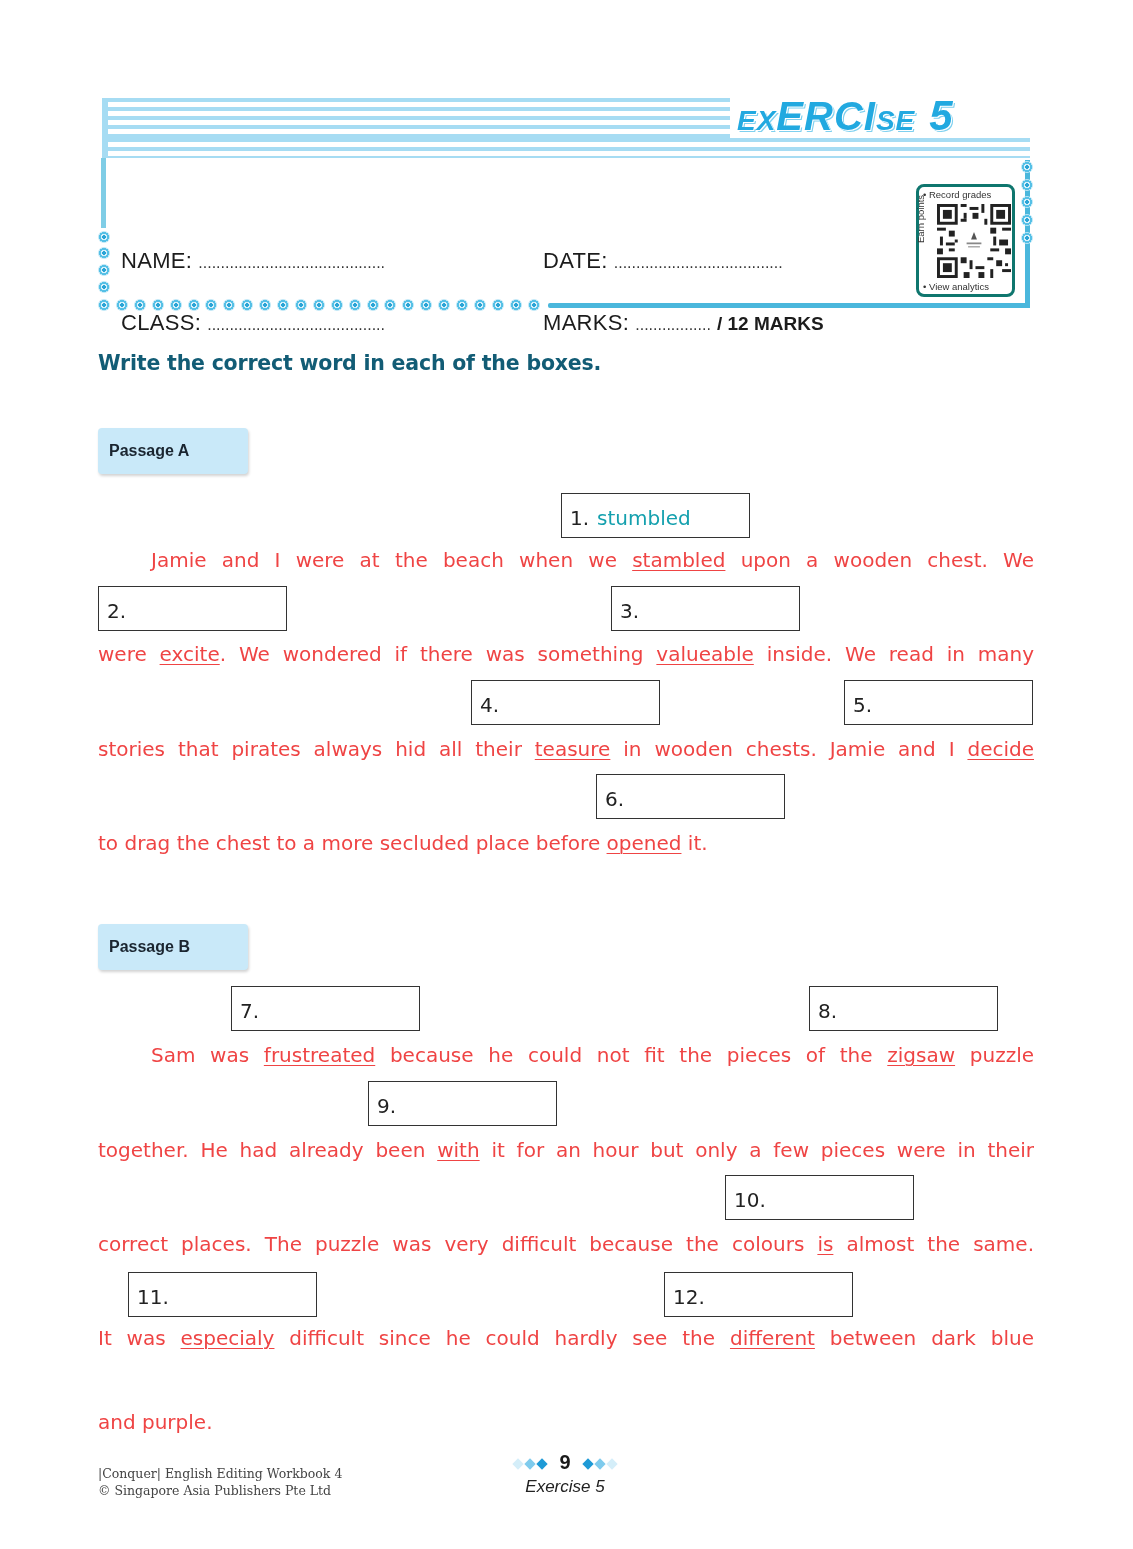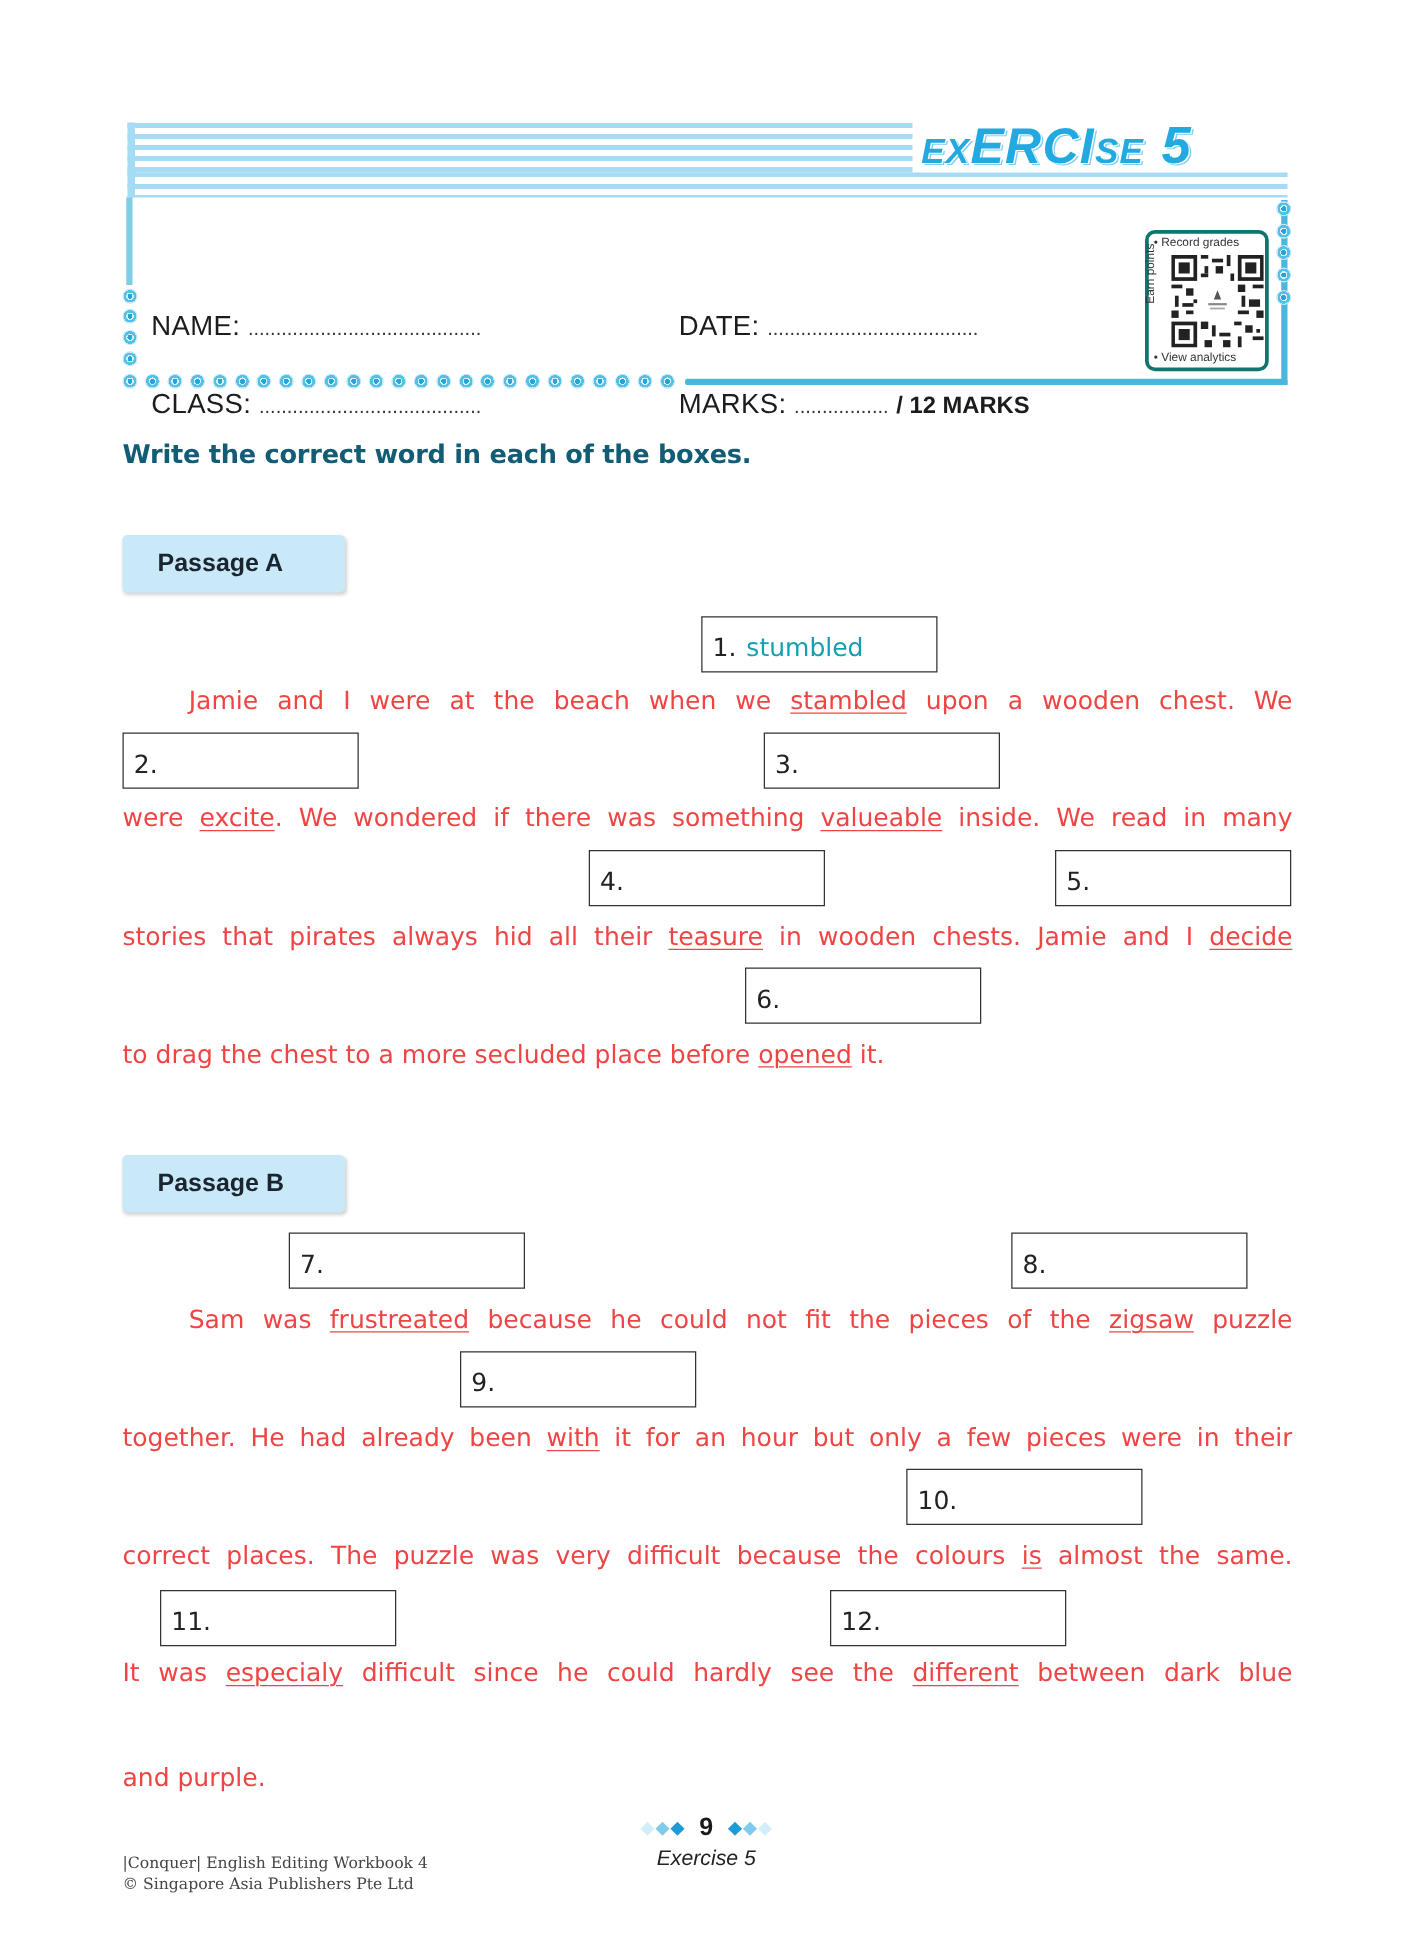--- a/index.html
+++ b/index.html
@@ -39,39 +39,39 @@
   .qr-top { top: 2px; } .qr-bottom { bottom: 2px; }
   .qr-side { position: absolute; left: -4px; top: 56px; transform: rotate(-90deg); transform-origin: left top;
     font-family: "Liberation Sans", sans-serif; font-size: 9.5px; color: #333; white-space: nowrap; }
   .qr-code { position: absolute; left: 18px; top: 17px; width: 74px; height: 74px; }
 
   
   .instructions { position: absolute; left: 98px; top: 348px; width: 945px;
     font-family: "DejaVu Sans", sans-serif; font-weight: bold; font-size: 20.5px; line-height: 31px;
     color: #125c75; letter-spacing: -0.2px; }
 
-  .passage-tag { position: absolute; width: 178px; height: 46px; background: #c9e9f9;
+  .passage-tag { position: absolute; width: 150px; height: 46px; background: #c9e9f9;
     border-radius: 4px; box-shadow: 1px 2px 3px rgba(0,0,0,0.18);
-    font-family: "Liberation Sans", sans-serif; font-weight: bold; font-size: 20px; color: #1a2530;
-    padding-left: 28px; line-height: 46px; }
+    font-family: "Liberation Sans", sans-serif; font-weight: bold; font-size: 16px; color: #1a2530;
+    padding-left: 11px; line-height: 46px; }
 
   
   .line { position: absolute; left: 98px; width: 936px; font-family: "DejaVu Sans", sans-serif;
     font-size: 20px; color: #ef4444; white-space: nowrap; line-height: 28px; }
   .line.justify { text-align: justify; text-align-last: justify; white-space: normal; height: 28px; overflow: hidden; }
   .line .ul { text-decoration: underline; text-underline-offset: 3px; text-decoration-thickness: 1px; }
   .indent { padding-left: 53px; }
 
   .box { position: absolute; width: 189px; height: 45px; border: 1px solid #333; background: #fff;
     font-family: "DejaVu Sans", sans-serif; font-size: 20px; color: #222; padding: 10px 0 0 8px; line-height: 28px; }
   .box .ans { color: #14a0ae; margin-left: 8px; }
 
   
   .footer-left { position: absolute; left: 98px; top: 1465px; font-family: "DejaVu Serif", serif;
-    font-size: 12.5px; line-height: 17px; color: #444; margin-top: 16px; }
+    font-size: 12.5px; line-height: 17px; color: #444; }
   .footer-center { position: absolute; left: 500px; top: 1450px; width: 130px; text-align: center; }
   .page-num-row { font-family: "Liberation Sans", sans-serif; font-weight: bold; font-size: 20px; color: #1a1a1a; line-height: 24px; }
   .diam { display: inline-block; width: 8px; height: 8px; transform: rotate(45deg); margin: 0 2px; vertical-align: middle; }
   .d1 { background: #d4eef9; } .d2 { background: #7fcbed; } .d3 { background: #1e9ad6; }
   .footer-ex { font-family: "Liberation Sans", sans-serif; font-style: italic; font-size: 17px; color: #222; line-height: 22px; margin-top: 2px; }
 </style>
 </head>
 <body>
 
 <div class="banner">

